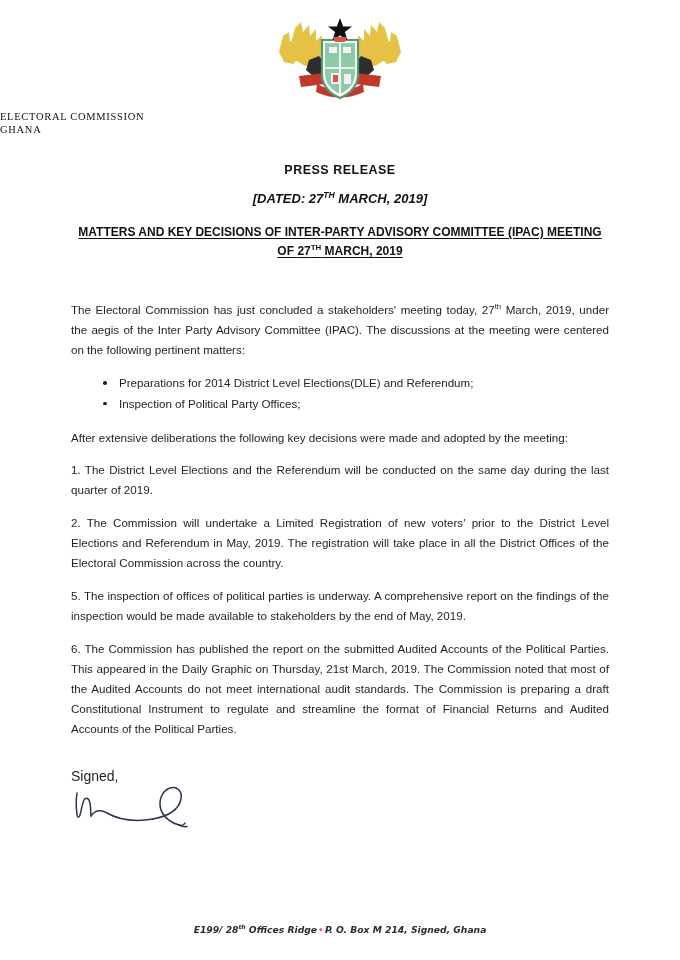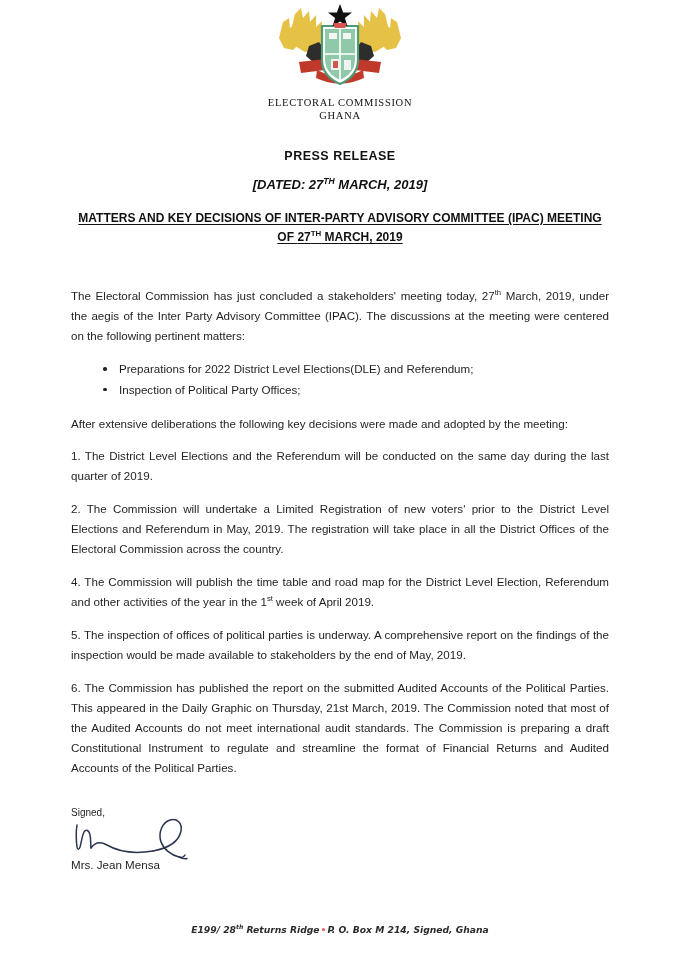--- a/index.html
+++ b/index.html
@@ -19,22 +19,21 @@
   .page {
     position: relative;
     width: 680px;
     height: 960px;
     background: #ffffff;
     box-sizing: border-box;
   }
 
   
   .letterhead {
-    padding-top: 2px;
-    text-align: center;
+    padding-top: 16px;
   }
   .emblem-wrap {
     width: 150px;
     height: 92px;
     margin: 0 auto;
     position: relative;
   }
   .emblem-svg { display: block; }
 
   .org-name {
@@ -118,21 +117,21 @@
     background: #222;
   }
 
   
   .sign-block {
     width: 538px;
     margin: 26px auto 0;
     position: relative;
   }
   .sign-label {
-    font-size: 10px;
+    font-size: 14px;
     color: #1f1f1f;
     line-height: 1.7;
     margin-top: 11px;
   }
   .scribble-area {
     position: relative;
     height: 34px;
     width: 150px;
   }
   .scribble {
@@ -226,55 +225,51 @@
     </div>
   </div>
 
   <div class="body-wrap">
 
     <p class="para">
       <span>The Electoral Commission has just concluded a stakeholders' meeting today, 27</span><sup>th</sup><span> March, 2019, under the aegis of the Inter Party Advisory Committee (IPAC). The discussions at the meeting were centered on the following pertinent matters:</span>
     </p>
 
     <ul class="bullets">
-      <li><span>Preparations for 2022 District Level Elections(DLE) and Referendum;</span></li>
+      <li><span>Preparations for 2014 District Level Elections(DLE) and Referendum;</span></li>
       <li><span>Inspection of Political Party Offices;</span></li>
     </ul>
 
     <p class="para">After extensive deliberations the following key decisions were made and adopted by the meeting:</p>
 
     <p class="para">1. The District Level Elections and the Referendum will be conducted on the same day during the last quarter of 2019.</p>
 
     <p class="para">2. The Commission will undertake a Limited Registration of new voters' prior to the District Level Elections and Referendum in May, 2019. The registration will take place in all the District Offices of the Electoral Commission across the country.</p>
 
 
-    <p class="para">
-      <span>4. The Commission will publish the time table and road map for the District Level Election, Referendum and other activities of the year in the 1</span><sup>st</sup><span> week of April 2019.</span>
-    </p>
 
     <p class="para">5. The inspection of offices of political parties is underway. A comprehensive report on the findings of the inspection would be made available to stakeholders by the end of May, 2019.</p>
 
     <p class="para">6. The Commission has published the report on the submitted Audited Accounts of the Political Parties. This appeared in the Daily Graphic on Thursday, 21st March, 2019. The Commission noted that most of the Audited Accounts do not meet international audit standards. The Commission is preparing a draft Constitutional Instrument to regulate and streamline the format of Financial Returns and Audited Accounts of the Political Parties.</p>
   </div>
 
   <div class="sign-block">
     <div class="sign-label">Signed,</div>
     <div class="scribble-area">
       <svg class="scribble" width="140" height="48" viewBox="0 0 140 48" xmlns="http://www.w3.org/2000/svg">
         <g fill="none" stroke="#2a3550" stroke-width="1.5" stroke-linecap="round" stroke-linejoin="round">
           <path d="M6 8 C5 14, 5 22, 6 30 C6.5 33, 8 33, 9 30 C10.5 25, 11 19, 13 15 C15 12, 18 13, 19 18 C20 22, 19.5 27, 20 31"></path>
           <path d="M20 31 C24 25, 29 24, 36 28 C48 35, 64 37, 82 34"></path>
           <path d="M82 34 C98 31, 108 24, 110 14 C111.5 6, 106 1, 99 3 C91 5.5, 87 16, 90 25 C92.5 32, 100 38, 108 40 C111 41, 113 40, 114 38"></path>
           <path d="M108 40 C111 41.5, 113.5 42, 116 41.5"></path>
         </g>
       </svg>
     </div>
-    <div class="sign-name">Mrs. Jean Mensa</div>
 
   </div>
 
   <div class="footer">
     <div class="footer-line1">
-      <span>E199/ 28</span><sup>th</sup><span> Returns Ridge</span><span class="sep">•</span><span>P. O. Box M 214, Signed, Ghana</span>
+      <span>E199/ 28</span><sup>th</sup><span> Offices Ridge</span><span class="sep">•</span><span>P. O. Box M 214, Signed, Ghana</span>
     </div>
   </div>
 
 </div>
 
 </body></html>

